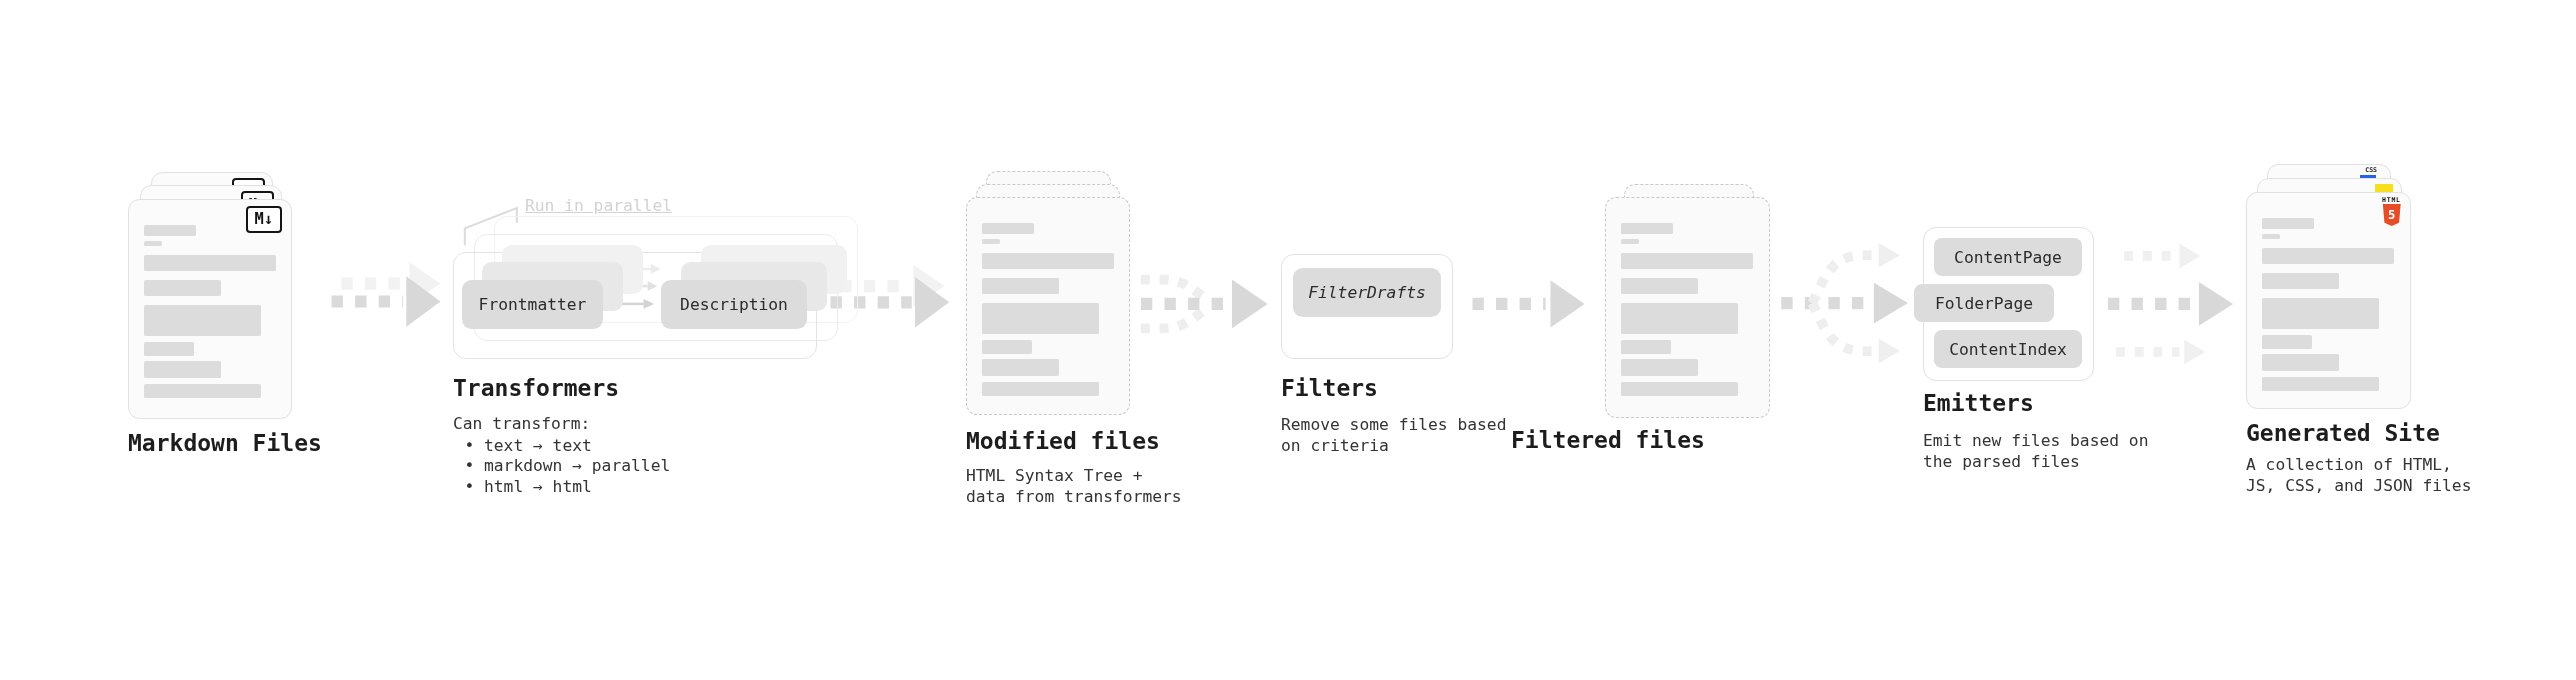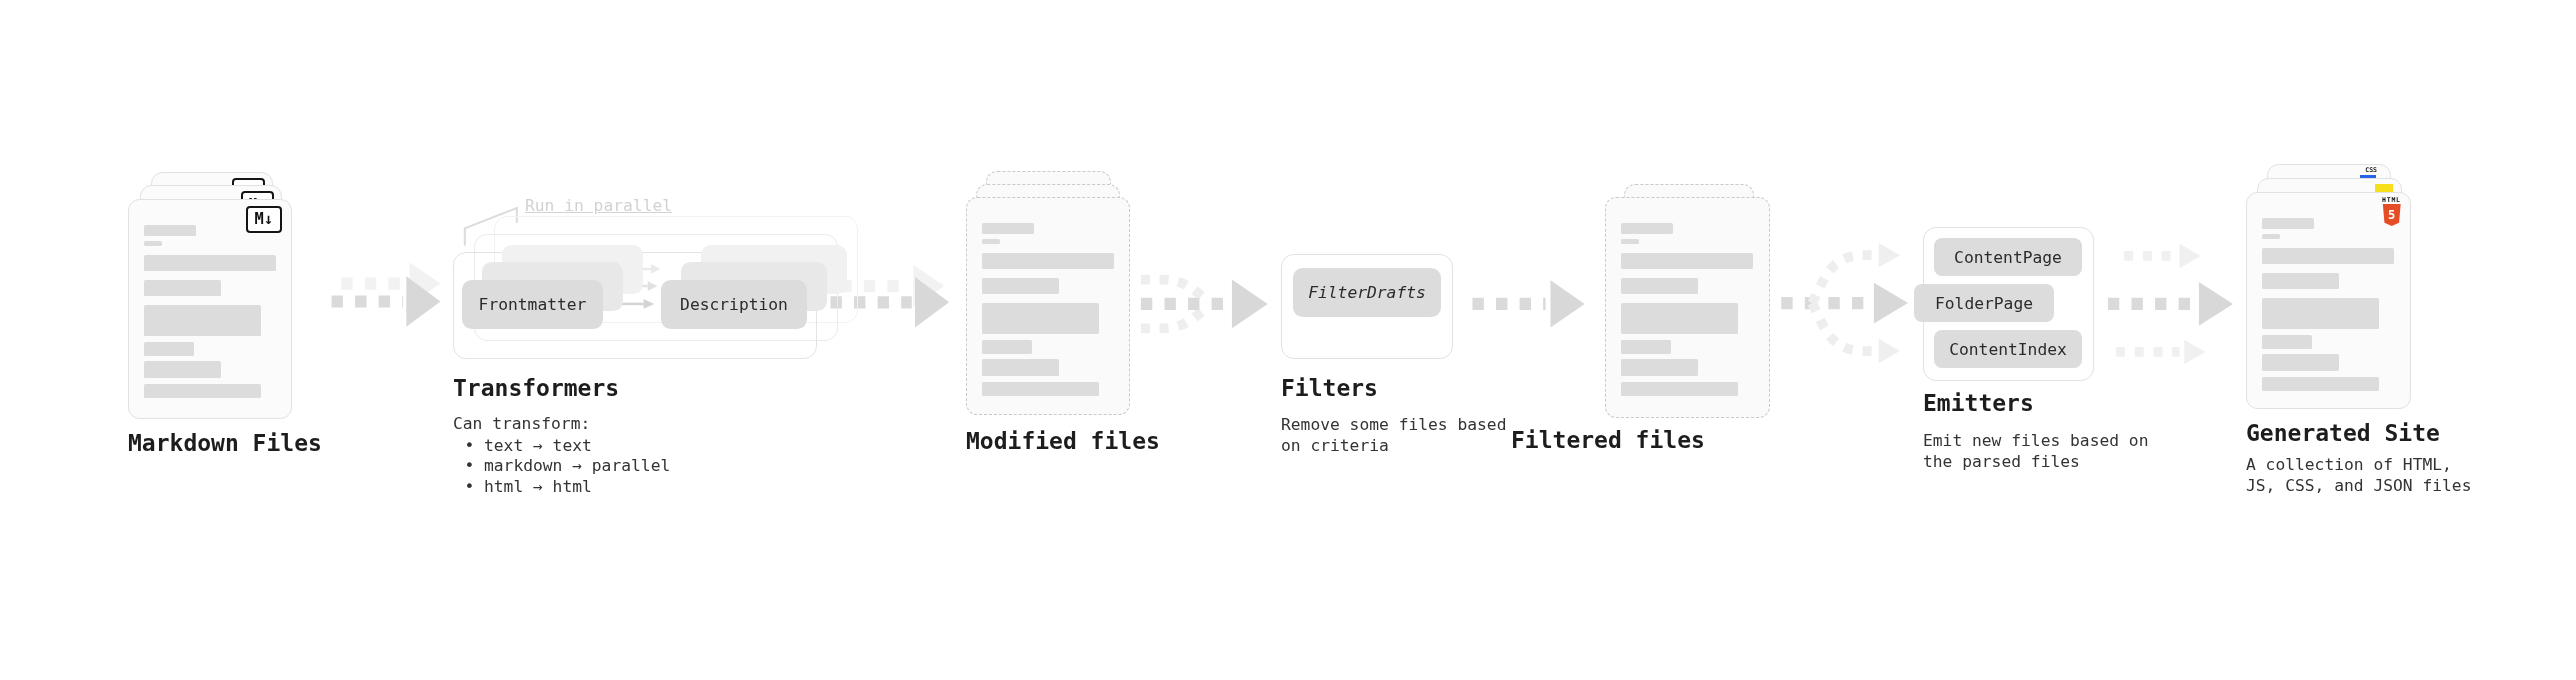--- a/index.html
+++ b/index.html
@@ -162,20 +162,22 @@
     <div class="bar b1"></div>
     <div class="bar b2"></div>
     <div class="bar b3"></div>
     <div class="bar b4"></div>
     <div class="bar b5"></div>
     <div class="bar b6"></div>
     <div class="bar b7"></div>
     <div class="bar b8"></div>
   </div>
   <div class="t-title" style="left:966px;top:428px;">Modified files</div>
+  <div class="t-sub" style="left:966px;top:465px;">HTML Syntax Tree +
+data from transformers</div>
 
   <div class="frame" style="left:1281px;top:254px;width:170px;height:103px;border-color:#e2e2e2;"></div>
   <div class="pill" style="left:1293px;top:268px;width:148px;height:49px;font-style:italic;">FilterDrafts</div>
   <div class="t-title" style="left:1281px;top:375px;">Filters</div>
   <div class="t-sub" style="left:1281px;top:414px;">Remove some files based
 on criteria</div>
 
   <div class="doc dashed" style="left:1624px;top:184px;width:128px;height:219px;"></div>
   <div class="doc dashed" style="left:1605px;top:197px;width:163px;height:219px;">
     <div class="bar b1"></div>

